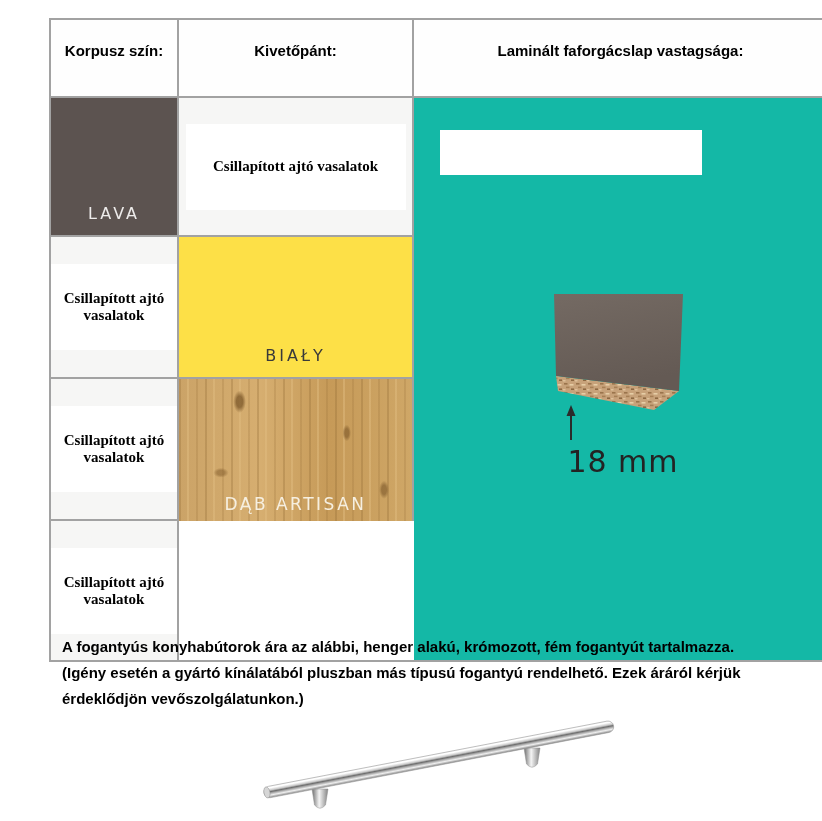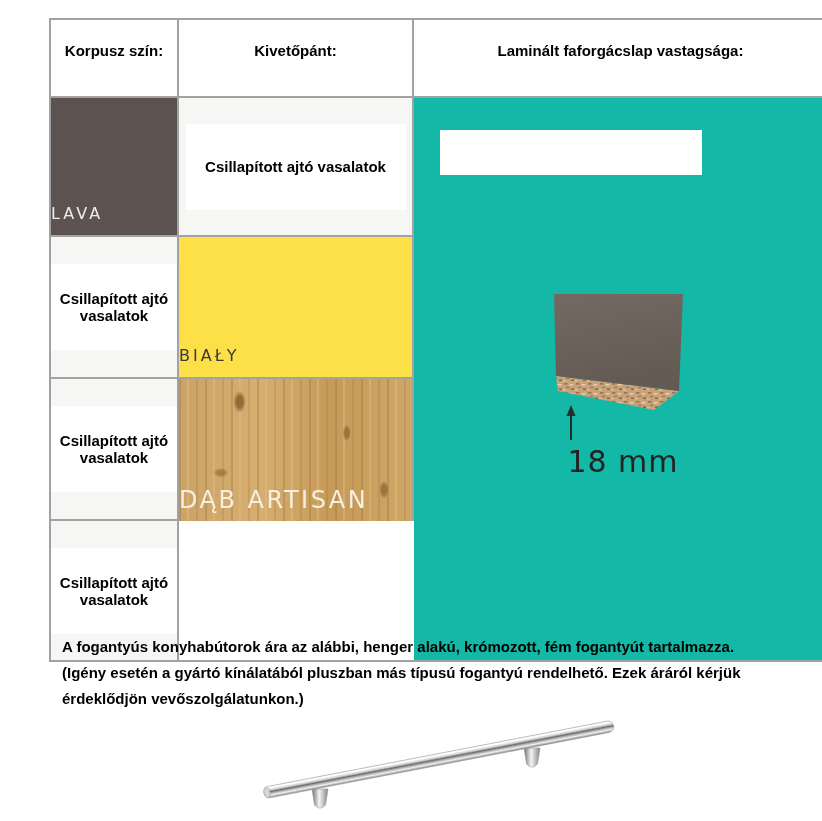--- a/index.html
+++ b/index.html
@@ -23,47 +23,47 @@
     font-weight:bold;font-size:15px;background:#fefefe;padding-bottom:16px;
     text-align:center;
   }
   
   .swatch{
     position:relative;display:flex;flex-direction:column;
     justify-content:flex-end;align-items:center;overflow:hidden;
   }
   .swatch-label{
     font-family:"DejaVu Sans",sans-serif;font-size:16px;letter-spacing:3px;
-    padding-bottom:11px;text-align:left;line-height:1.25;width:100%;
+    padding-bottom:11px;text-align:center;line-height:1.25;width:100%;
   }
   .lava .swatch-label{color:#edebea;}
   .grey .swatch-label{color:#3a3a3a;}
   .bialy .swatch-label{color:#3a3a3a;}
   .dab{
     background-image:
       radial-gradient(ellipse 9px 16px at 26% 16%, rgba(122,86,40,.75) 0 35%, transparent 70%),
       radial-gradient(ellipse 6px 12px at 72% 38%, rgba(133,95,46,.7) 0 35%, transparent 70%),
       radial-gradient(ellipse 11px 7px at 18% 66%, rgba(133,95,46,.55) 0 35%, transparent 70%),
       radial-gradient(ellipse 7px 13px at 88% 78%, rgba(122,86,40,.6) 0 35%, transparent 70%),
       repeating-linear-gradient(90deg,
         rgba(140,102,48,.28) 0 2px, rgba(0,0,0,0) 2px 8px,
         rgba(226,190,130,.45) 8px 10px, rgba(0,0,0,0) 10px 17px,
         rgba(150,110,55,.22) 17px 19px, rgba(0,0,0,0) 19px 26px),
       linear-gradient(90deg,#cba367,#d6ae70 35%,#c69a58 65%,#cfa767);
   }
-  .dab .swatch-label{color:#f6efe0;font-size:24px;letter-spacing:2.5px;padding-bottom:6px;}
+  .dab .swatch-label{color:#f6efe0;font-size:17px;letter-spacing:2.5px;padding-bottom:6px;}
   
   .hinge-cell{
     background:#f6f6f5;display:flex;align-items:center;justify-content:center;
   }
   .hinge-patch{
     background:#ffffff;width:220px;height:86px;
     display:flex;align-items:center;justify-content:center;
   }
-  .hinge-text{font-weight:bold;font-size:15px;text-align:center;}
+  .hinge-text{font-weight:bold;font-size:15px;text-align:center;font-family:Liberation Serif, serif;}
   
   .c3body{
     grid-column:3;grid-row:2 / 6;background:#14b8a6;position:relative;
   }
   .white-patch{position:absolute;left:26px;top:32px;width:262px;height:45px;background:#ffffff;}
   .board{position:absolute;left:137px;top:194px;}
   .arrow{position:absolute;left:150px;top:306px;}
   .mm-label{
     position:absolute;left:144px;top:346px;width:130px;text-align:center;
     font-family:"DejaVu Sans",sans-serif;font-size:30px;letter-spacing:1px;color:#232323;

